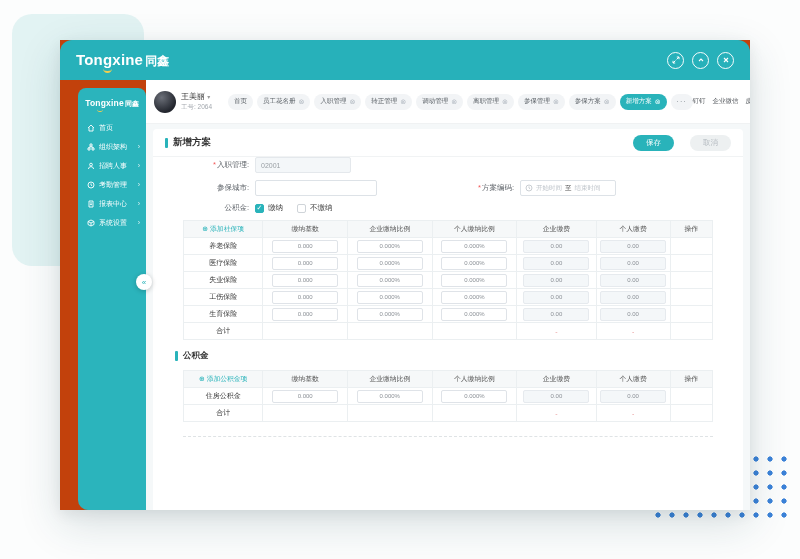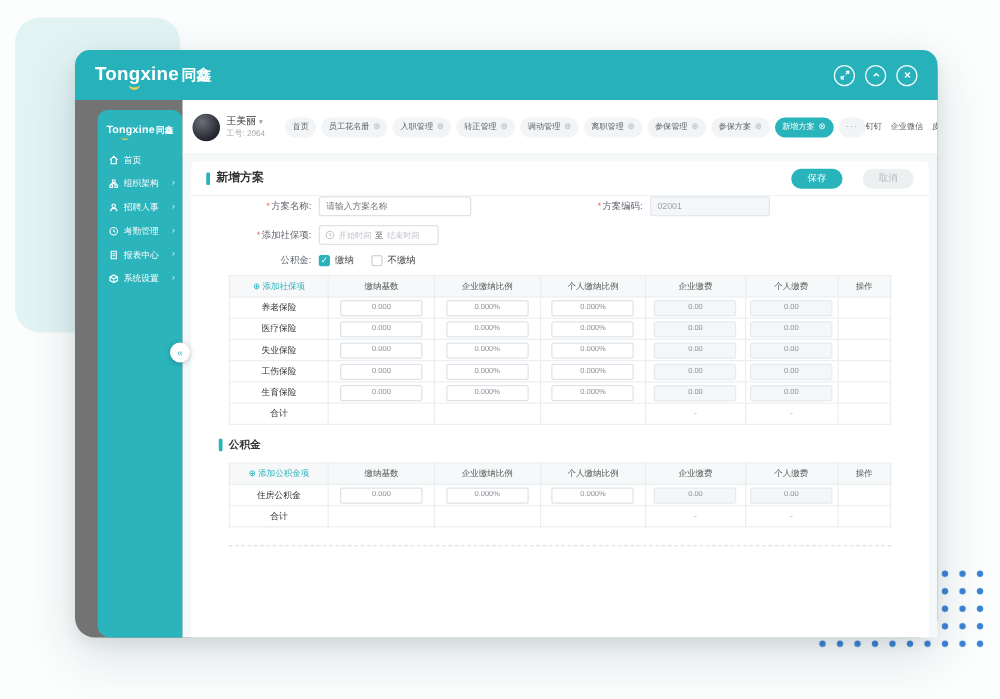--- a/index.html
+++ b/index.html
@@ -9,21 +9,21 @@
   
   .deco-teal { position:absolute; left:12px; top:14px; width:132px; height:252px;
     background:#e2f3f3; border-radius:20px; }
   .dots { position:absolute; background-image:radial-gradient(#3b82d8 2.3px, transparent 2.9px);
     background-size:14px 14px; }
   .dots-a { left:749px; top:452px; width:44px; height:44px; }
   .dots-b { left:651px; top:494px; width:142px; height:30px; }
 
   
   .window { position:absolute; left:60px; top:40px; width:690px; height:470px;
-    background:#737373; border-radius:16px; box-shadow:0 14px 40px rgba(25,70,80,.16), 0 4px 14px rgba(0,0,0,.07); }
+    background:#c2410c; border-radius:0; box-shadow:0 14px 40px rgba(25,70,80,.16), 0 4px 14px rgba(0,0,0,.07); }
   .titlebar { height:40px; background:#27b1ba; border-radius:12px 12px 0 0;
     display:flex; align-items:center; padding:0 16px; }
   .brand { position:relative; color:#fff; display:flex; align-items:baseline; }
   .brand-en { font-size:15px; font-weight:bold; letter-spacing:.2px; }
   .brand-cn { font-size:12px; font-weight:bold; margin-left:2px; }
   .smile { position:absolute; left:27px; bottom:-3px; width:9px; height:5px;
     border-bottom:2px solid #f2cf4e; border-radius:0 0 9px 9px; }
   .win-controls { margin-left:auto; display:flex; gap:8px; }
   .win-btn { width:17px; height:17px; border:1px solid rgba(255,255,255,.95); border-radius:50%;
     display:flex; align-items:center; justify-content:center; cursor:pointer; }
@@ -278,32 +278,32 @@
             <div class="header-actions">
               <button class="btn btn-save">保存</button>
               <button class="btn btn-cancel">取消</button>
             </div>
           </div>
 
           <div class="section">
 
             <div class="form-row">
               <div class="fcol">
-                <span class="flabel"><span class="req">*</span><span>方案名称:</span></span>
-                <input class="tinput w-lg" type="text" placeholder="请输入方案名称" style="">
+                <span class="flabel"><span class="req">*</span><span>入职管理:</span></span>
+                <input class="tinput w-md disabled" type="text" disabled="" value="02001" style="">
+              </div>
+            </div>
+
+            <div class="form-row">
+              <div class="fcol">
+                <span class="flabel"><span>参保城市:</span></span>
+                <input class="tinput w-lg" type="text" style="">
               </div>
               <div class="fcol">
                 <span class="flabel"><span class="req">*</span><span>方案编码:</span></span>
-                <input class="tinput w-md disabled" type="text" disabled="" value="02001" style="">
-              </div>
-            </div>
-
-            <div class="form-row">
-              <div class="fcol">
-                <span class="flabel"><span class="req">*</span><span>添加社保项:</span></span>
                 <div class="date-input">
                   <svg width="8" height="8" viewBox="0 0 8 8" fill="none" stroke="#c3c8cd" stroke-width="0.9">
                       <circle cx="4" cy="4" r="3"></circle>
                       <path d="M4 2.4V4l1.2.9"></path>
                     </svg>
                   <span class="date-ph">开始时间</span>
                   <span class="date-sep">至</span>
                   <span class="date-ph">结束时间</span>
                 </div>
               </div>

